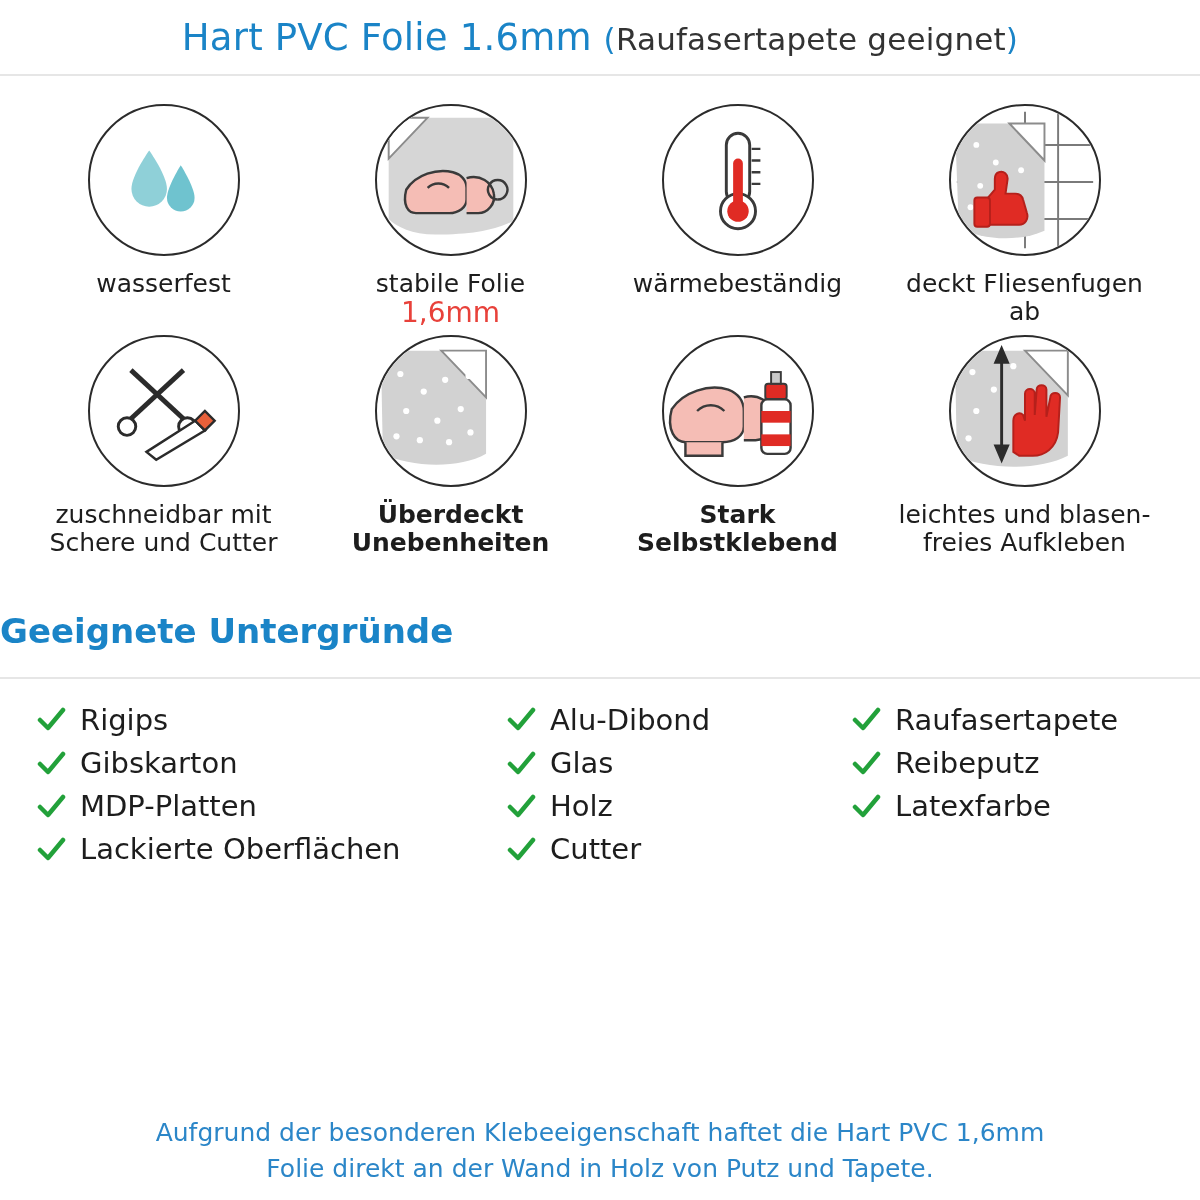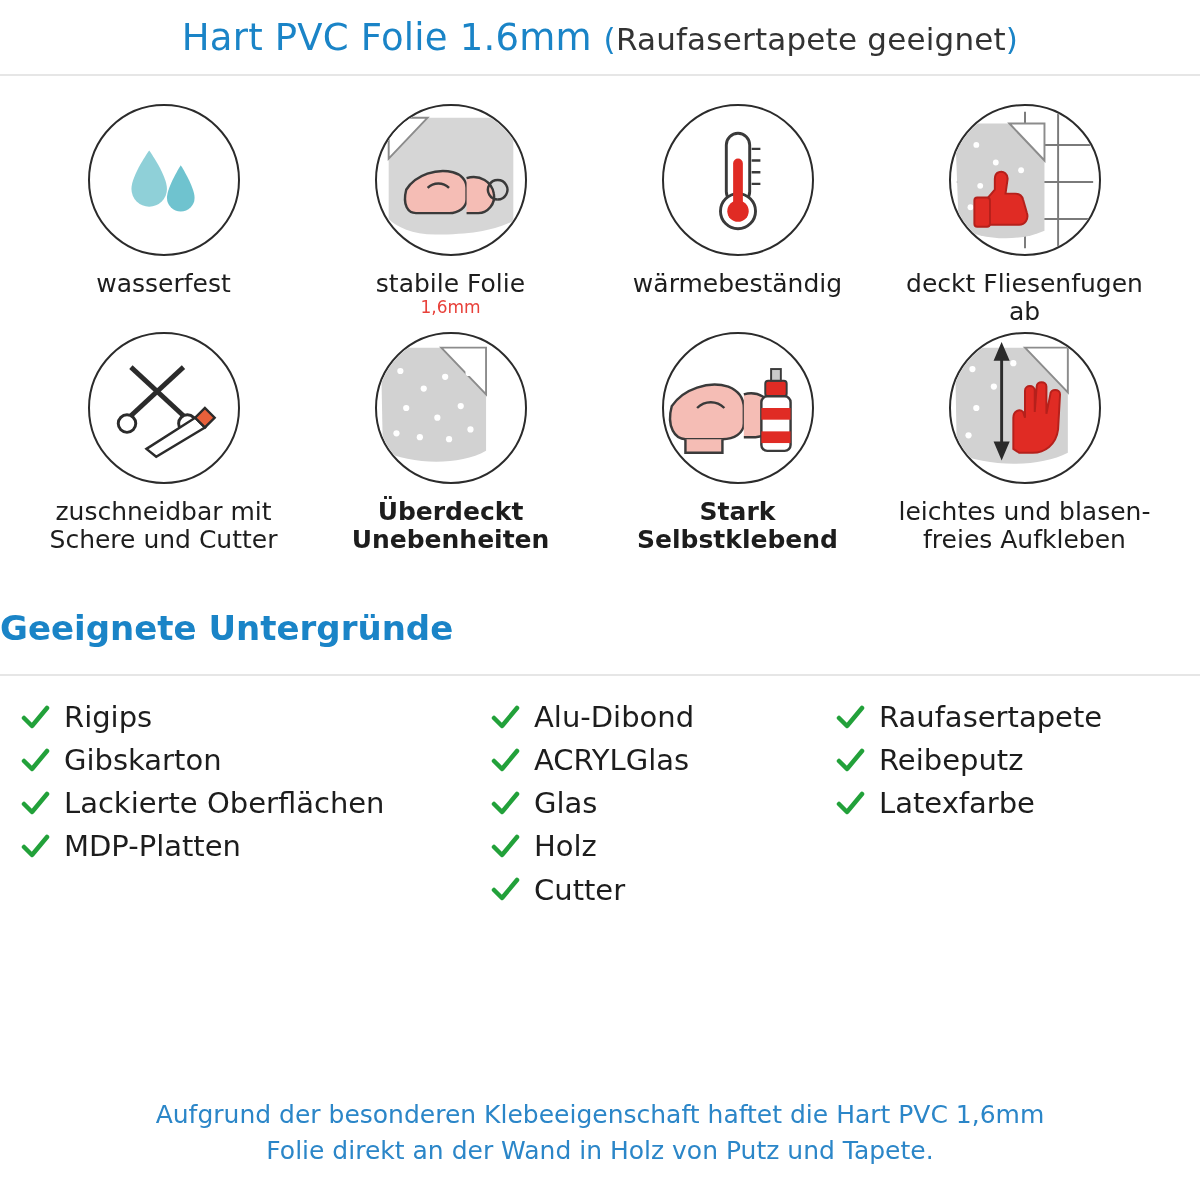--- a/index.html
+++ b/index.html
@@ -63,21 +63,21 @@
   .feature-label {
     margin-top: 14px;
     text-align: center;
     font-size: 25px;
     color: #1d1d1d;
     line-height: 1.12;
     max-width: 270px;
   }
   .feature-label.bold { font-weight: bold; }
   .feature-sub {
-    font-size: 17px;
+    font-size: 28px;
     color: #e8413a;
     text-align: center;
     line-height: 1.1;
   }
 
   
   .section-heading-wrap {
     margin-top: 54px;
     text-align: left;
     padding-bottom: 26px;
@@ -86,41 +86,41 @@
   .section-heading {
     font-size: 34px;
     color: #1a84c7;
     font-weight: bold;
   }
 
   
   .lists {
     display: grid;
     grid-template-columns: 470px 345px 1fr;
-    padding: 22px 30px 0 20px;
+    padding: 22px 30px 0 36px;
   }
   .list-col { display: flex; flex-direction: column; gap: 4px; }
   .list-item {
     display: flex;
     align-items: center;
     gap: 14px;
     font-size: 29px;
     color: #1d1d1d;
     line-height: 1.35;
   }
   .check {
     flex: none;
     width: 30px; height: 30px;
     display: block;
   }
 
   
   .footer-note {
     position: absolute;
-    left: 0; right: 0; bottom: 32px;
+    left: 0; right: 0; bottom: 14px;
     text-align: center;
     color: #2b86c8;
     font-size: 25px;
     line-height: 1.42;
     padding: 0 60px;
   }
 </style>
 </head>
 <body>
 
@@ -305,42 +305,36 @@
       <div class="list-item">
         <svg class="check" viewBox="0 0 30 30">
             <path d="M4 15 L12 23 L27 5" fill="none" stroke="#22a13a" stroke-width="4.5" stroke-linecap="round" stroke-linejoin="round"></path>
           </svg>
         <span>Gibskarton</span>
       </div>
       <div class="list-item">
         <svg class="check" viewBox="0 0 30 30">
             <path d="M4 15 L12 23 L27 5" fill="none" stroke="#22a13a" stroke-width="4.5" stroke-linecap="round" stroke-linejoin="round"></path>
           </svg>
+        <span>MDP-Platten</span>
+      </div>
+      <div class="list-item">
+        <svg class="check" viewBox="0 0 30 30">
+            <path d="M4 15 L12 23 L27 5" fill="none" stroke="#22a13a" stroke-width="4.5" stroke-linecap="round" stroke-linejoin="round"></path>
+          </svg>
         <span>Lackierte Oberflächen</span>
       </div>
-      <div class="list-item">
-        <svg class="check" viewBox="0 0 30 30">
-            <path d="M4 15 L12 23 L27 5" fill="none" stroke="#22a13a" stroke-width="4.5" stroke-linecap="round" stroke-linejoin="round"></path>
-          </svg>
-        <span>MDP-Platten</span>
-      </div>
     </div>
 
     <div class="list-col">
       <div class="list-item">
         <svg class="check" viewBox="0 0 30 30">
             <path d="M4 15 L12 23 L27 5" fill="none" stroke="#22a13a" stroke-width="4.5" stroke-linecap="round" stroke-linejoin="round"></path>
           </svg>
         <span>Alu-Dibond</span>
-      </div>
-      <div class="list-item">
-        <svg class="check" viewBox="0 0 30 30">
-            <path d="M4 15 L12 23 L27 5" fill="none" stroke="#22a13a" stroke-width="4.5" stroke-linecap="round" stroke-linejoin="round"></path>
-          </svg>
-        <span>ACRYLGlas</span>
       </div>
       <div class="list-item">
         <svg class="check" viewBox="0 0 30 30">
             <path d="M4 15 L12 23 L27 5" fill="none" stroke="#22a13a" stroke-width="4.5" stroke-linecap="round" stroke-linejoin="round"></path>
           </svg>
         <span>Glas</span>
       </div>
       <div class="list-item">
         <svg class="check" viewBox="0 0 30 30">
             <path d="M4 15 L12 23 L27 5" fill="none" stroke="#22a13a" stroke-width="4.5" stroke-linecap="round" stroke-linejoin="round"></path>

